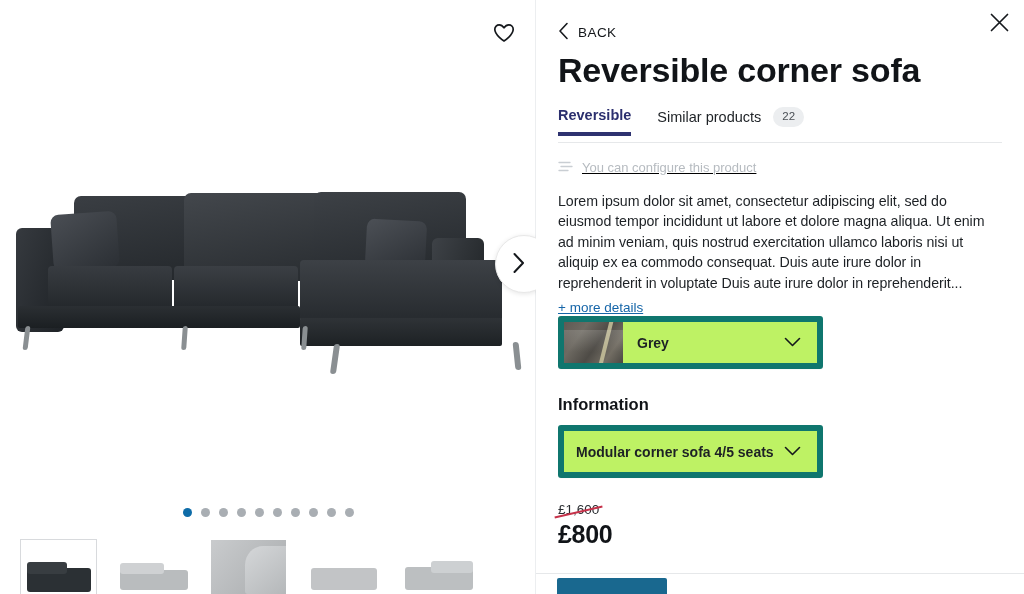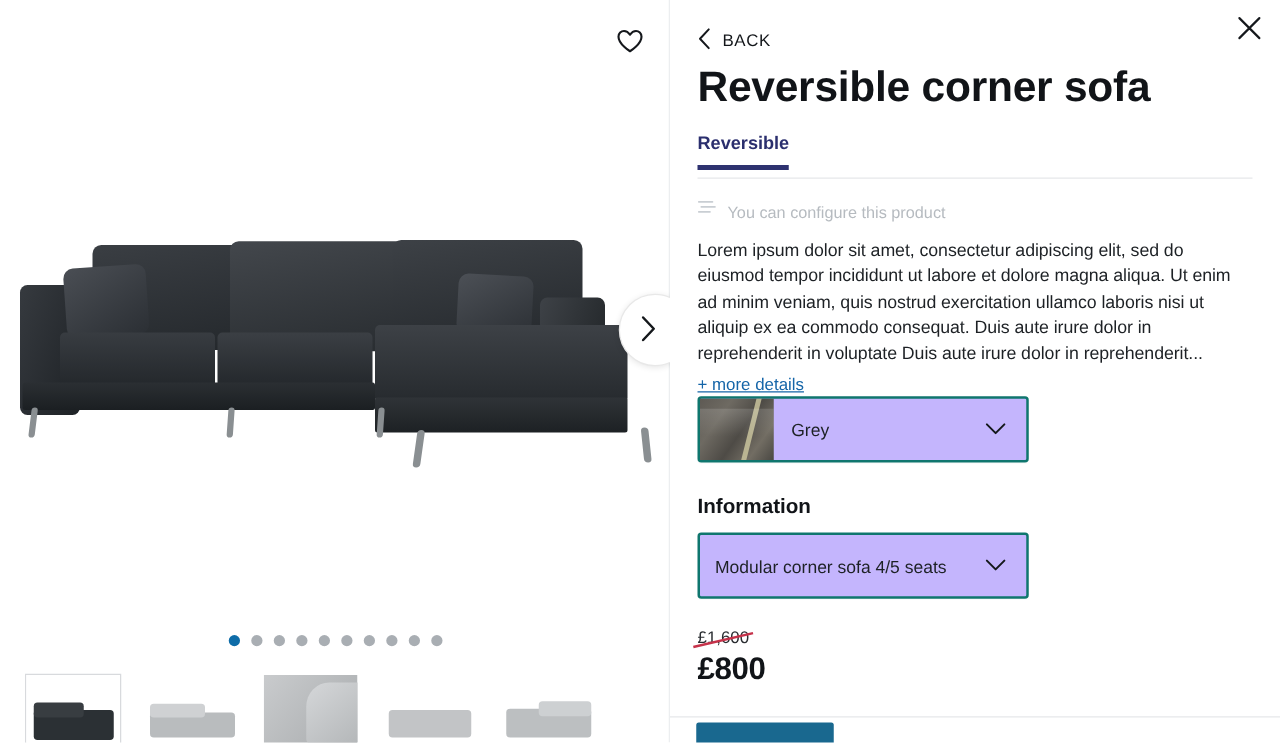--- a/index.html
+++ b/index.html
@@ -138,22 +138,23 @@
   .badge {
     background: #eceef0; color: #4a4f55;
     font-size: 11.5px;
     border-radius: 11px; padding: 3px 9px;
     line-height: 1.2;
   }
 
   .body { padding: 0 22px; }
 
   .configure {
-    display: flex; align-items: flex-end; gap: 9px;
+    display: flex; align-items: center; gap: 9px;
     margin-top: 16px;
+    text-decoration: underline;
   }
   .configure-label { font-size: 13px; color: #b6bbc0; }
 
   .desc {
     margin-top: 14px;
     font-size: 14.2px; line-height: 20.5px;
     color: #1d2125;
     letter-spacing: -.05px;
   }
   .more {
@@ -162,26 +163,27 @@
     text-decoration: underline; cursor: pointer;
   }
 
   .sec-title {
     font-size: 16.5px; font-weight: bold; color: #111418;
     margin-top: 26px; margin-bottom: 11px;
   }
 
   .select {
     height: 53px;
-    border: 2px solid #0f766e;
+    border: 6px solid #0f766e;
     border-radius: 3px;
-    background: #c4b5fd;
+    background: #bef264;
     display: flex; align-items: center;
     cursor: pointer; position: relative;
     box-shadow: 0 1px 1px rgba(0,0,0,.02);
+    font-weight: bold;
   }
   .select.color { width: 265px; }
   .select.dim   { width: 265px; padding-left: 12px; }
   .swatch {
     width: 59px; height: 100%;
     flex: 0 0 59px; overflow: hidden; position: relative;
   }
   .select-value {
     font-size: 14px; color: #1d2125; flex: 1;
     padding-left: 14px;
@@ -345,20 +347,24 @@
           </svg>
         </span>
       </button>
 
       <h1 class="title">Reversible corner sofa</h1>
 
       <div class="tabs">
         <button class="tab active">
           <span>Reversible</span>
         </button>
+        <button class="tab">
+          <span>Similar products</span>
+          <span class="badge">22</span>
+        </button>
       </div>
     </div>
 
     <div class="body">
 
       <div class="configure">
         <span>
           <svg width="15" height="13" viewBox="0 0 15 13" fill="none">
             <path d="M1 2.5 H12" stroke="#c9ced3" stroke-width="1.3" stroke-linecap="round"></path>
             <path d="M3 6.5 H14" stroke="#c9ced3" stroke-width="1.3" stroke-linecap="round"></path>

